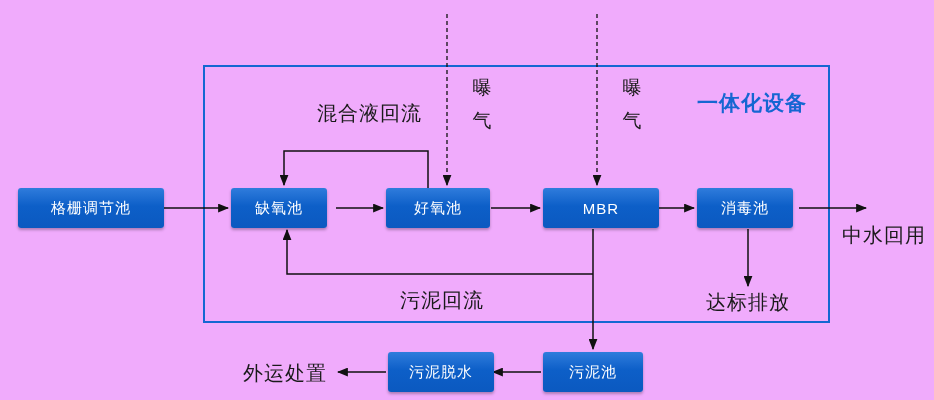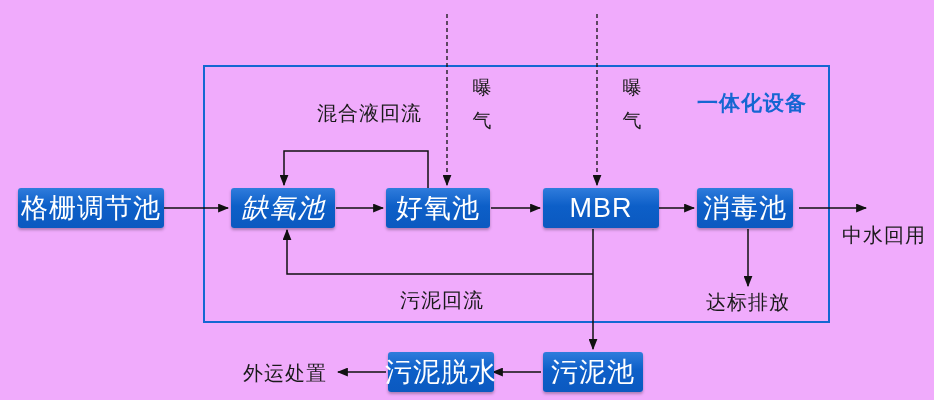--- a/index.html
+++ b/index.html
@@ -19,21 +19,21 @@
     position:absolute;left:690px;top:89px;width:124px;
     font-size:21px;font-weight:bold;color:#1566d2;letter-spacing:1px;
     text-align:center;white-space:nowrap;
   }
   .node{
     position:absolute;height:40px;
     display:flex;align-items:center;justify-content:center;
     background:linear-gradient(180deg,#2f7cdc 0%,#0d5fc8 45%,#0b59c0 100%);
     border-radius:3px;
     box-shadow:0 2px 3px rgba(0,0,0,0.28);
-    color:#ffffff;font-size:27px;letter-spacing:1px;white-space:nowrap;
+    color:#ffffff;font-size:15px;letter-spacing:1px;white-space:nowrap;
   }
   .lbl{
     position:absolute;color:#1a1a1a;font-size:20px;white-space:nowrap;
     letter-spacing:1px;
   }
   .lbl-vert{
     position:absolute;color:#1a1a1a;font-size:19px;width:22px;
     line-height:33px;text-align:center;word-break:break-all;margin-left:12px;
   }
 </style>
@@ -65,21 +65,21 @@
     </g>
     <g stroke="#111111" stroke-width="1.3" fill="none" stroke-dasharray="4 3">
       <line x1="447" y1="14" x2="447" y2="185" marker-end="url(#ah)"></line>
       <line x1="597" y1="14" x2="597" y2="185" marker-end="url(#ah)"></line>
     </g>
   </svg>
 
   <div class="unit-label">一体化设备</div>
 
   <div class="node" style="left:18px;top:188px;width:146px;">格栅调节池</div>
-  <div class="node" style="left:231px;top:188px;width:104px;font-style:italic;">缺氧池</div>
+  <div class="node" style="left:231px;top:188px;width:96px;">缺氧池</div>
   <div class="node" style="left:386px;top:188px;width:104px;">好氧池</div>
   <div class="node" style="left:543px;top:188px;width:116px;">MBR</div>
   <div class="node" style="left:697px;top:188px;width:96px;">消毒池</div>
   <div class="node" style="left:543px;top:352px;width:100px;">污泥池</div>
   <div class="node" style="left:388px;top:352px;width:106px;">污泥脱水</div>
 
   <div class="lbl" style="left:317px;top:100px;">混合液回流</div>
   <div class="lbl" style="left:400px;top:287px;">污泥回流</div>
   <div class="lbl-vert" style="left:459px;top:71px;">曝气</div>
   <div class="lbl-vert" style="left:609px;top:71px;">曝气</div>

